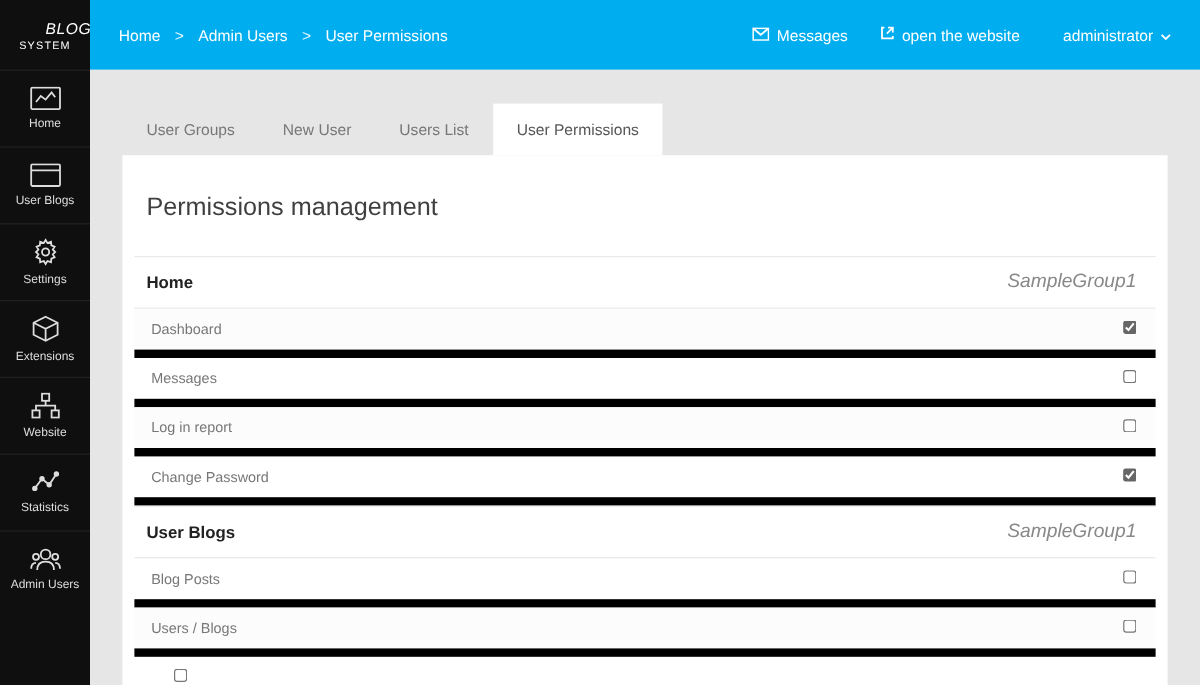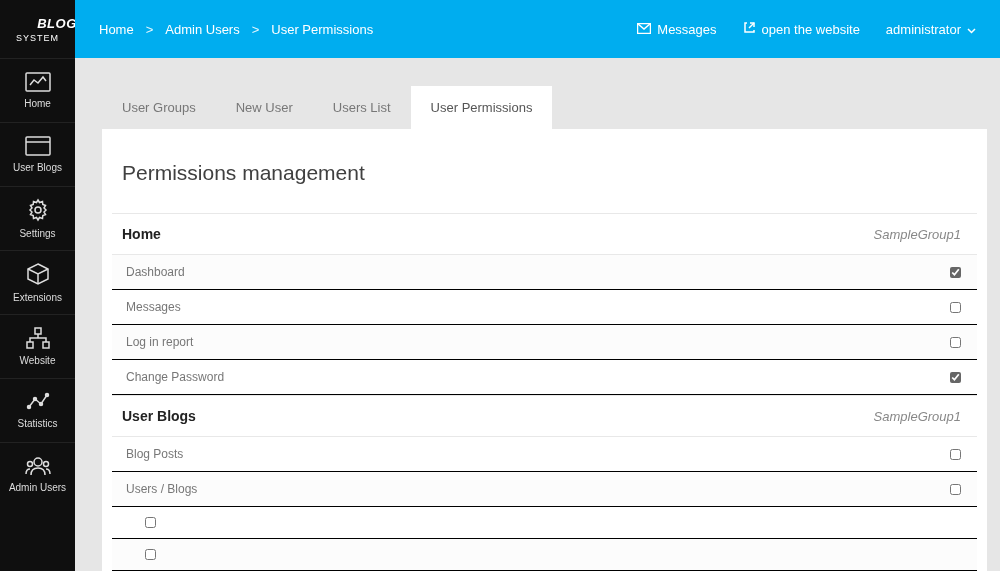--- a/index.html
+++ b/index.html
@@ -3,60 +3,60 @@
   <meta charset="utf-8">
   <style>
     * { margin: 0; padding: 0; box-sizing: border-box; }
     body { font-family: -apple-system, "Segoe UI", Arial, sans-serif; font-size: 13px; color: #333; background: #e6e6e6; width: 1000px; height: 571px; overflow: hidden; }
     
     .app { display: flex; width: 100%; height: 100%; }
     
     
     .sidebar { width: 75px; height: 100%; background: #0f0f0f; display: flex; flex-direction: column; flex-shrink: 0; }
     .logo { height: 58px; display: flex; flex-direction: column; align-items: center; justify-content: center; color: #fff; border-bottom: 0; }
-    .logo-line1 { font-style: italic; font-weight: bold; font-size: 13px; letter-spacing: 0.5px; margin-left: 39px; }
+    .logo-line1 { font-style: italic; font-weight: normal; font-size: 13px; letter-spacing: 0.5px; margin-left: 39px; }
     .logo-line2 { font-size: 9px; letter-spacing: 1px; margin-top: 2px; }
     .sidebar-item { height: 64px; display: flex; flex-direction: column; align-items: center; justify-content: center; color: #ddd; cursor: pointer; border-top: 1px solid #222; }
     .sidebar-item .icon { display: flex; align-items: center; justify-content: center; margin-bottom: 6px; }
     .sidebar-item .label { font-size: 10px; text-align: center; line-height: 1.2; }
     .sidebar-item svg { stroke: #ddd; fill: none; stroke-width: 1.5; }
     
     
     .main-col { flex: 1; display: flex; flex-direction: column; height: 100%; overflow: hidden; }
     
     
     .topbar { height: 58px; background: #00adef; color: #fff; display: flex; align-items: center; padding: 0 24px; flex-shrink: 0; }
     .breadcrumb { display: flex; align-items: center; gap: 12px; font-size: 13px; }
     .breadcrumb-item { color: #fff; cursor: pointer; }
     .breadcrumb-sep { color: #fff; opacity: 0.9; }
     .topbar-right { margin-left: auto; display: flex; align-items: center; gap: 26px; font-size: 13px; }
     .topbar-link { display: flex; align-items: center; gap: 6px; cursor: pointer; }
     .topbar-link svg { stroke: #fff; fill: none; stroke-width: 1.5; }
-    .user-menu { display: flex; align-items: center; gap: 6px; cursor: pointer; }
+    .user-menu { display: flex; align-items: center; gap: 6px; cursor: pointer; margin-left: 10px; }
     .chevron { display: inline-block; }
     
     
-    .content { flex: 1; padding: 28px 13px 0 27px; overflow-y: auto; }
+    .content { flex: 1; padding: 28px 27px 0 27px; overflow-y: auto; }
     .card { background: #fff; border-radius: 2px; }
     
     
     .tabs { display: flex; border-bottom: 0; }
     .tab { padding: 14px 20px 14px 20px; font-size: 13px; color: #555; cursor: pointer; background: transparent; }
     .tab.active { background: #fff; color: #555; }
     .tab:not(.active) { color: #777; }
     .card-body { background: #fff; padding: 32px 10px 24px 10px; }
     
     .page-title { font-size: 21px; font-weight: 300; color: #404040; padding: 0 0 28px 10px; }
     
     
     .perm-table { width: 100%; }
     .perm-section-header { display: flex; align-items: center; padding: 12px 16px 12px 10px; border-top: 1px solid #e8e8e8; border-bottom: 1px solid #e8e8e8; }
     .perm-section-title { font-weight: bold; font-size: 14px; color: #222; }
-    .perm-group-name { margin-left: auto; font-style: italic; color: #888; font-size: 13px; }
-    .perm-row { display: flex; align-items: center; padding: 10px 16px 10px 14px; border-bottom: 1px solid #000000; font-size: 12px; color: #777; }
+    .perm-group-name { margin-left: auto; font-style: italic; color: #888; font-size: 16px; }
+    .perm-row { display: flex; align-items: flex-start; padding: 10px 16px 10px 14px; border-bottom: 7px solid #000000; font-size: 12px; color: #777; }
     .perm-row .perm-label { flex: 1; }
     .perm-row .perm-check { width: 30px; display: flex; justify-content: flex-end; }
     .perm-row:nth-child(even) { background: #fcfcfc; }
     input[type="checkbox"] { width: 11px; height: 11px; cursor: pointer; accent-color: #666; }
   </style>
 </head>
 <body>
 
 <div class="app">
 

